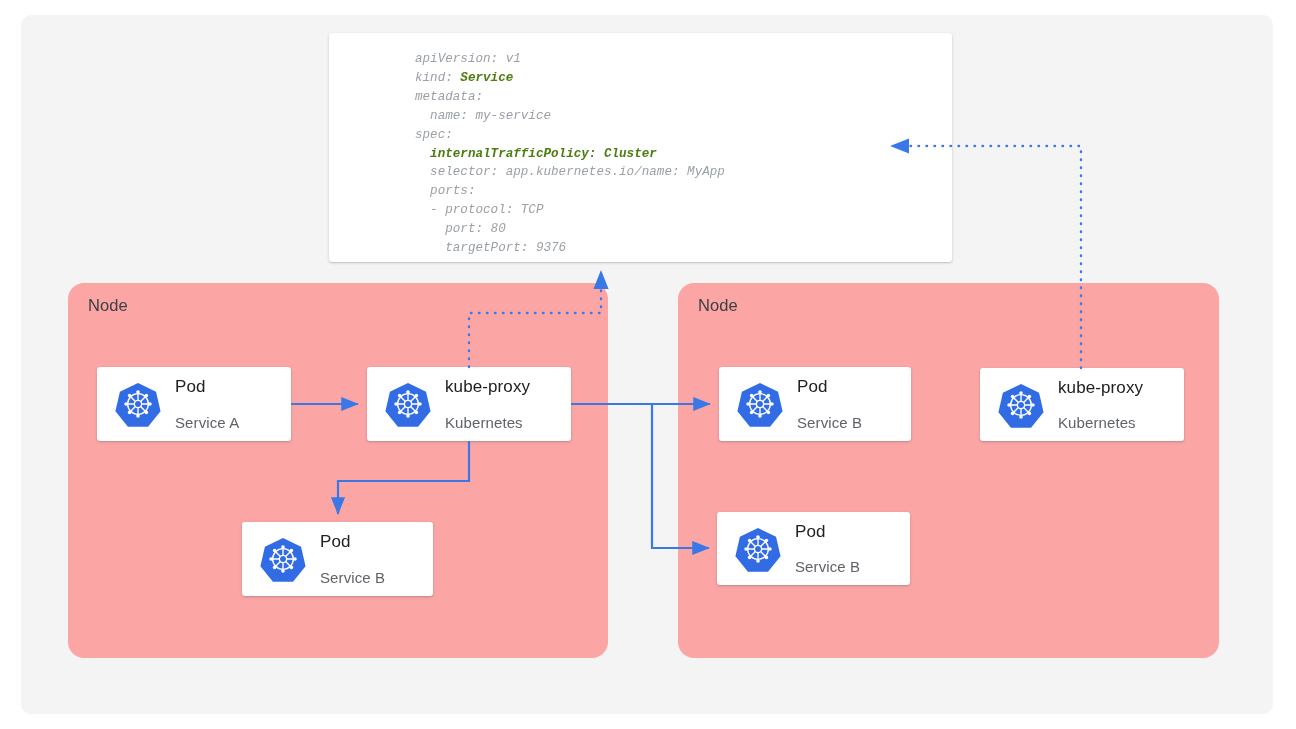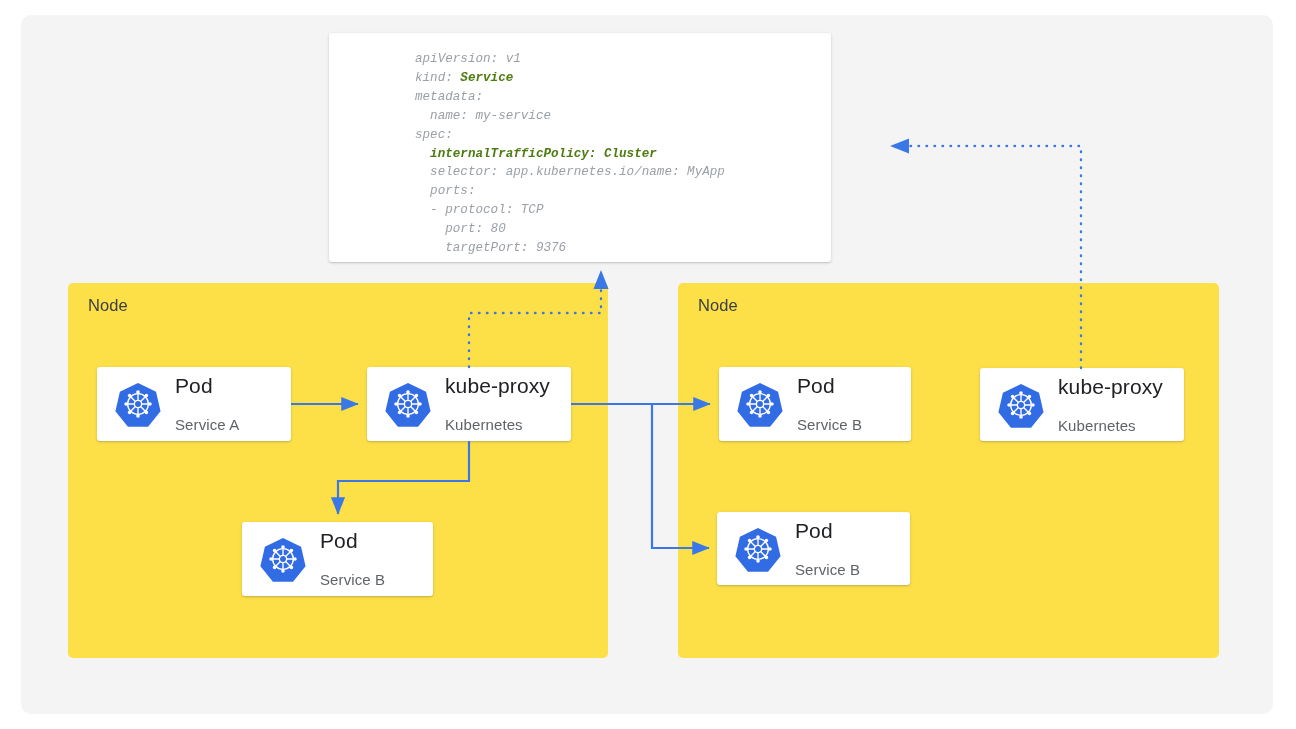--- a/index.html
+++ b/index.html
@@ -32,41 +32,41 @@
     left: 0;
     top: 0;
     width: 1296px;
     height: 729px;
     pointer-events: none;
   }
 
   
   .node-panel {
     position: absolute;
-    background: #fde047;
-    border-radius: 5px;
+    background: #fca5a5;
+    border-radius: 16px;
   }
   #node-panel-left  { left: 68px;  top: 283px; width: 540px; height: 375px; }
   #node-panel-right { left: 678px; top: 283px; width: 541px; height: 375px; }
 
   .node-label {
     position: absolute;
     left: 20px;
     top: 13px;
     font-size: 16.5px;
     color: #3c4043;
     letter-spacing: .1px;
   }
 
   
   #yaml-card {
     position: absolute;
     left: 329px;
     top: 33px;
-    width: 502px;
+    width: 623px;
     height: 229px;
     background: #ffffff;
     border-radius: 3px;
     box-shadow: 0 1px 3px rgba(60,64,67,.22), 0 1px 1px rgba(60,64,67,.10);
   }
   #yaml-code {
     position: absolute;
     left: 86px;
     top: 17px;
     font-family: "Liberation Mono", "DejaVu Sans Mono", monospace;
@@ -98,21 +98,21 @@
     margin-left: 18px;
     margin-right: 14px;
   }
   .comp-text {
     display: flex;
     flex-direction: column;
     justify-content: center;
     line-height: 1.28;
   }
   .comp-title {
-    font-size: 21px;
+    font-size: 17px;
     color: #202124;
     letter-spacing: .1px;
   }
   .comp-sub {
     font-size: 15px;
     color: #5f6368;
     letter-spacing: .1px;
     margin-top: 15px;
   }
 

